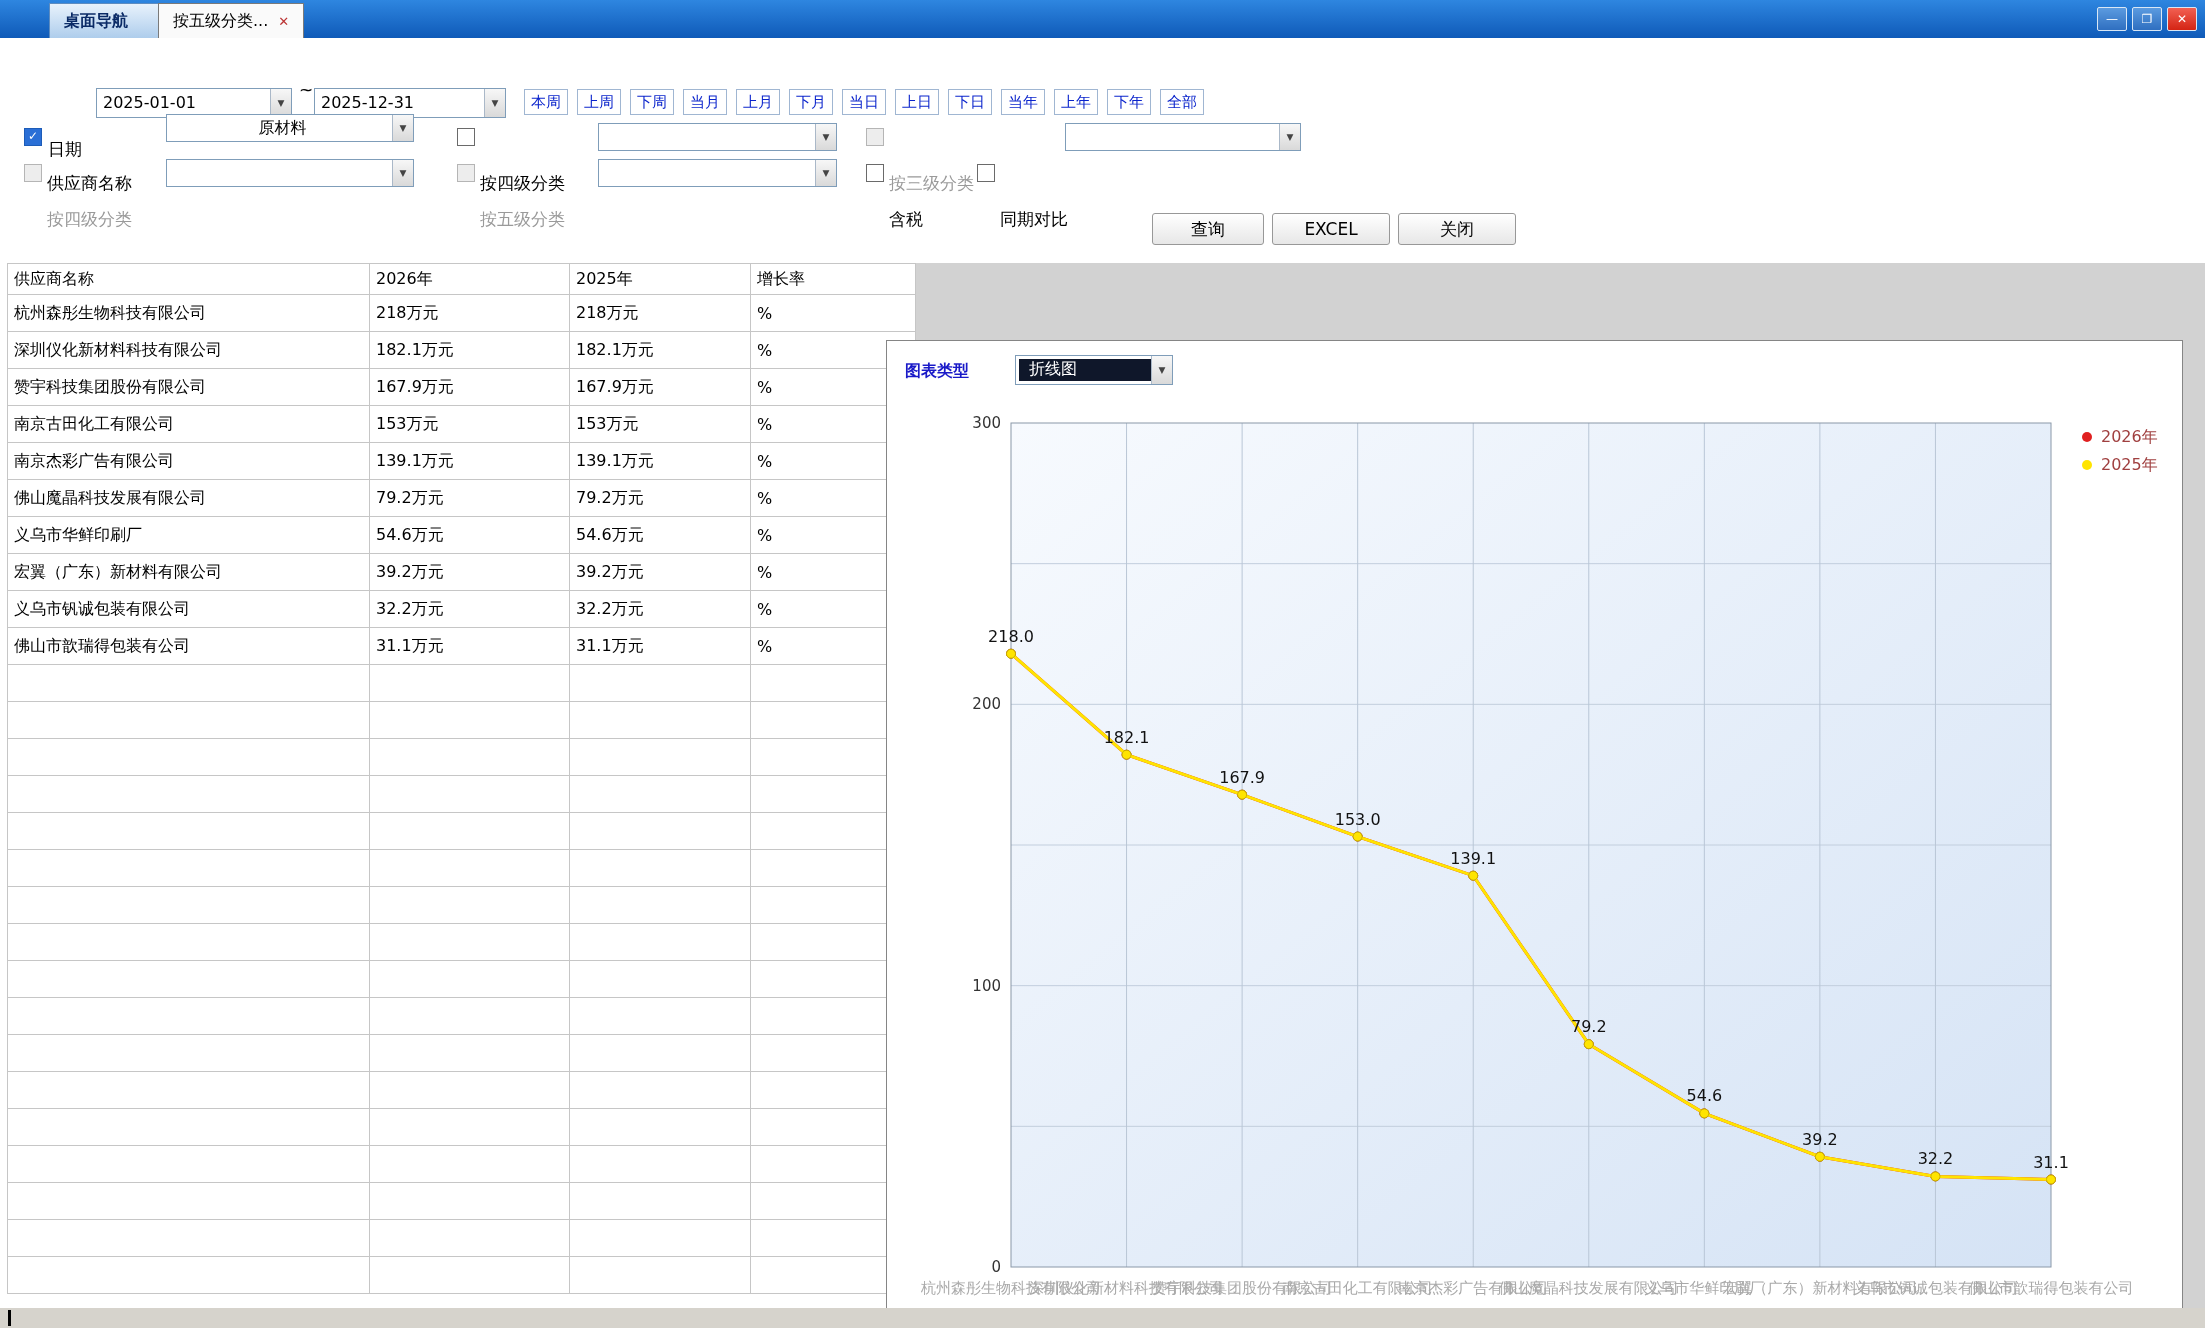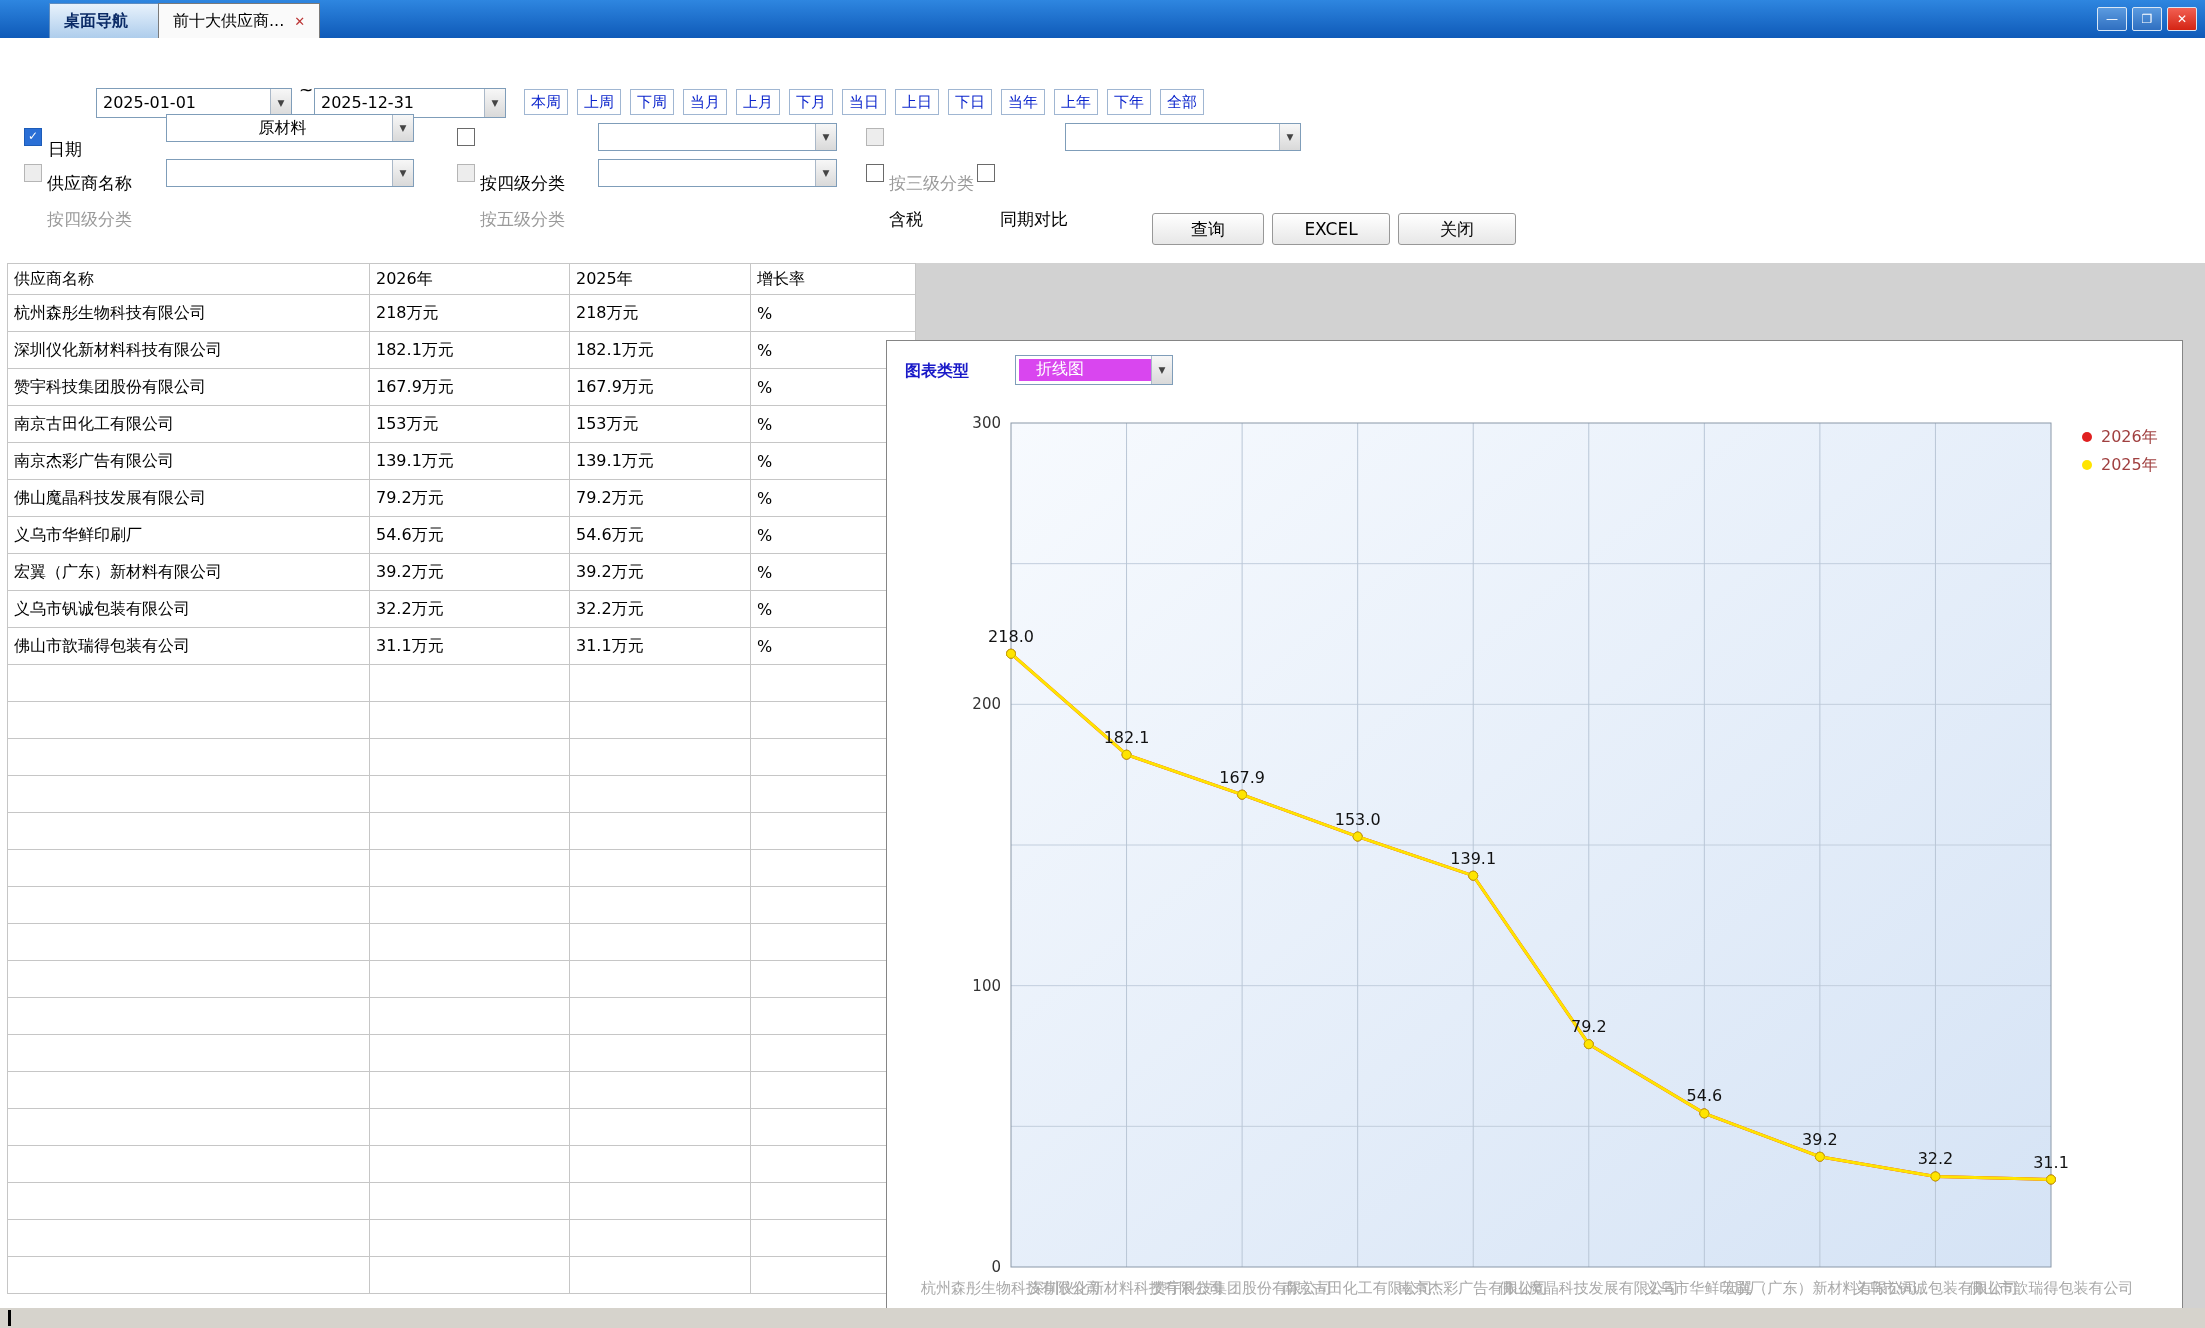--- a/index.html
+++ b/index.html
@@ -22,21 +22,21 @@
   
   .flabel{position:absolute;font-size:17px;height:30px;line-height:30px;margin-top:46px;}
   .flabel.dim{color:#9a9a9a;}
   .combo{position:absolute;height:28px;box-sizing:border-box;background:#fff;
          border:1px solid #7f9db9;display:flex;align-items:stretch;}
   .combo-val{flex:1;font-size:16px;line-height:26px;padding-left:6px;white-space:nowrap;overflow:hidden;}
   .combo-btn{width:20px;background:linear-gradient(#f7f7f7,#d9d9d9);border-left:1px solid #aab8c8;
              display:flex;align-items:center;justify-content:center;font-size:9px;color:#444;}
   .combo.date{height:30px;}
   .combo.date .combo-val{line-height:28px;}
-  .combo-hl .combo-val{background:#d946ef;color:#fff;margin:3px 0 3px 3px;line-height:20px;padding-left:17px;}
+  .combo-hl .combo-val{background:#0f172a;color:#fff;margin:3px 0 3px 3px;line-height:20px;padding-left:10px;}
   .tilde{position:absolute;left:299px;top:80px;font-size:17px;}
   .qwrap{position:absolute;left:524px;top:89px;display:flex;gap:9px;}
   .qbtn{height:26px;box-sizing:border-box;padding:0 6px;font-size:15px;line-height:24px;color:#0b24cc;
         background:#fff;border:1px solid #a0b6d2;cursor:pointer;white-space:nowrap;}
   .cb{position:absolute;width:16px;height:16px;box-sizing:content-box;border:1px solid #6a6a6a;
       background:#fff;font-size:12px;line-height:15px;text-align:center;color:transparent;cursor:pointer;}
   .cb.checked{background:#2a6fd6;border-color:#1d5cb8;color:#fff;}
   .cb.disabled{background:#ededed;border-color:#b5b5b5;}
   .abtn{position:absolute;height:32px;box-sizing:border-box;background:linear-gradient(#ffffff,#e7e7e7);
         border:1px solid #989898;border-radius:3px;font-size:17px;text-align:center;line-height:30px;cursor:pointer;}
@@ -59,21 +59,21 @@
   .caret{position:absolute;left:8px;top:1310px;width:3px;height:16px;background:#000;z-index:7;}
 </style>
 </head>
 <body>
 
 <div class="titlebar">
   <div class="tab tab-nav">
     <span>桌面导航</span>
   </div>
   <div class="tab tab-active">
-    <span>前十大供应商...</span>
+    <span>按五级分类...</span>
     <span class="tab-close">✕</span>
   </div>
   <div class="win-controls">
     <div class="winbtn min">
         <span>—</span>
       </div>
     <div class="winbtn max">
         <span>❐</span>
       </div>
     <div class="winbtn close">

